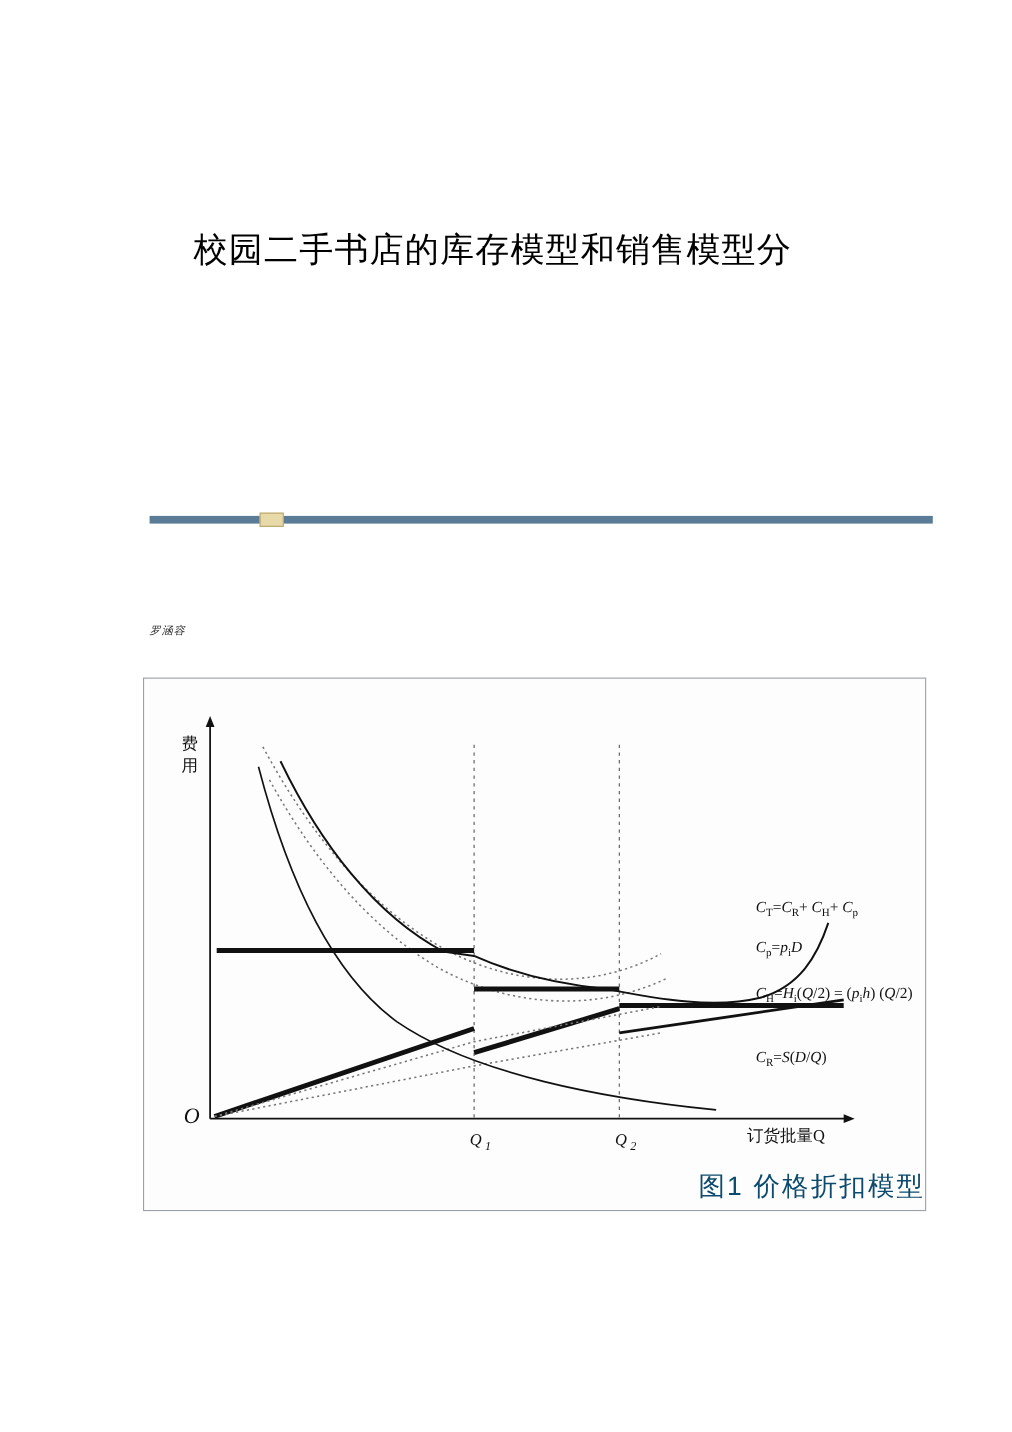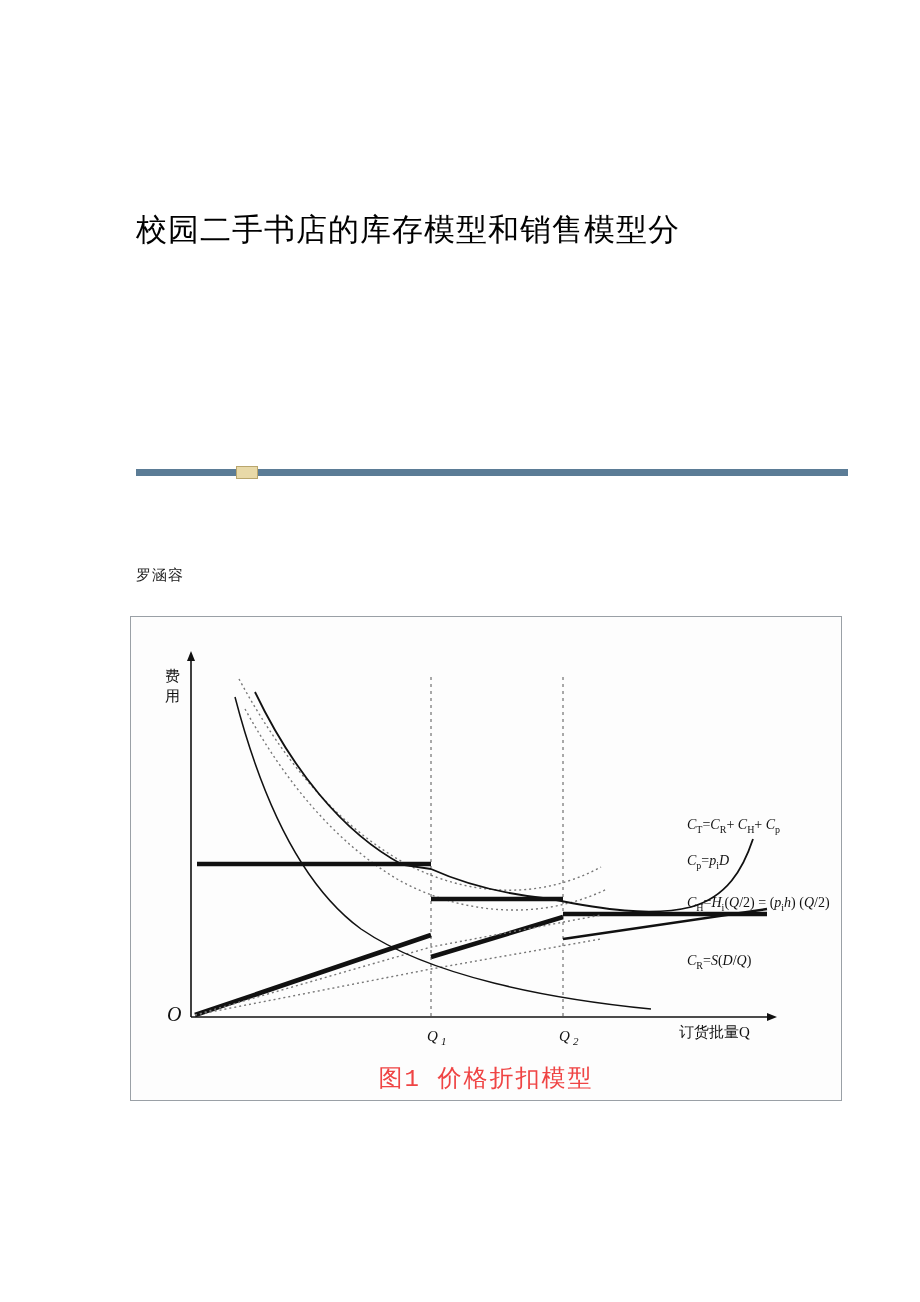--- a/index.html
+++ b/index.html
@@ -18,26 +18,27 @@
     overflow: hidden;
   }
   .title-block {
     position: absolute;
     left: 130px;
     top: 200px;
     width: 660px;
     text-align: center;
   }
   .title-line {
-    font-family: Liberation Sans, sans-serif;
+    font-family: Liberation Mono, monospace;
     font-size: 31px;
     line-height: 1.95;
     color: #000000;
     letter-spacing: 1px;
     font-weight: 500;
+    margin-left: 40px;
   }
   .title-line.first {
     text-align: left;
     padding-left: 6px;
   }
   .divider {
     position: absolute;
     left: 136px;
     top: 466px;
     width: 712px;
@@ -59,23 +60,24 @@
     height: 13px;
     background: #e8d9a8;
     border: 1px solid #b9a66d;
     box-sizing: border-box;
   }
   .author {
     position: absolute;
     left: 136px;
     top: 566px;
     font-family: "DejaVu Sans", sans-serif;
-    font-size: 15px;
+    font-size: 10px;
     color: #1a1a1a;
     letter-spacing: 1px;
+    font-style: italic;
   }
   .figure-box {
     position: absolute;
     left: 130px;
     top: 616px;
     width: 712px;
     height: 485px;
     border: 1px solid #9aa0a6;
     background: #fdfdfd;
     box-sizing: border-box;
@@ -85,24 +87,24 @@
     left: 0;
     top: 0;
     width: 710px;
     height: 483px;
   }
   .fig-caption {
     position: absolute;
     left: 0;
     bottom: 6px;
     width: 100%;
-    text-align: center;
-    font-family: Liberation Mono, monospace;
+    text-align: right;
+    font-family: Liberation Sans, sans-serif;
     font-size: 24px;
-    color: #ef4444;
+    color: #0c4a6e;
     letter-spacing: 2px;
   }
   svg text {
     font-family: "Liberation Serif", serif;
   }
 </style>
 </head>
 <body>
 
 <div class="page">

